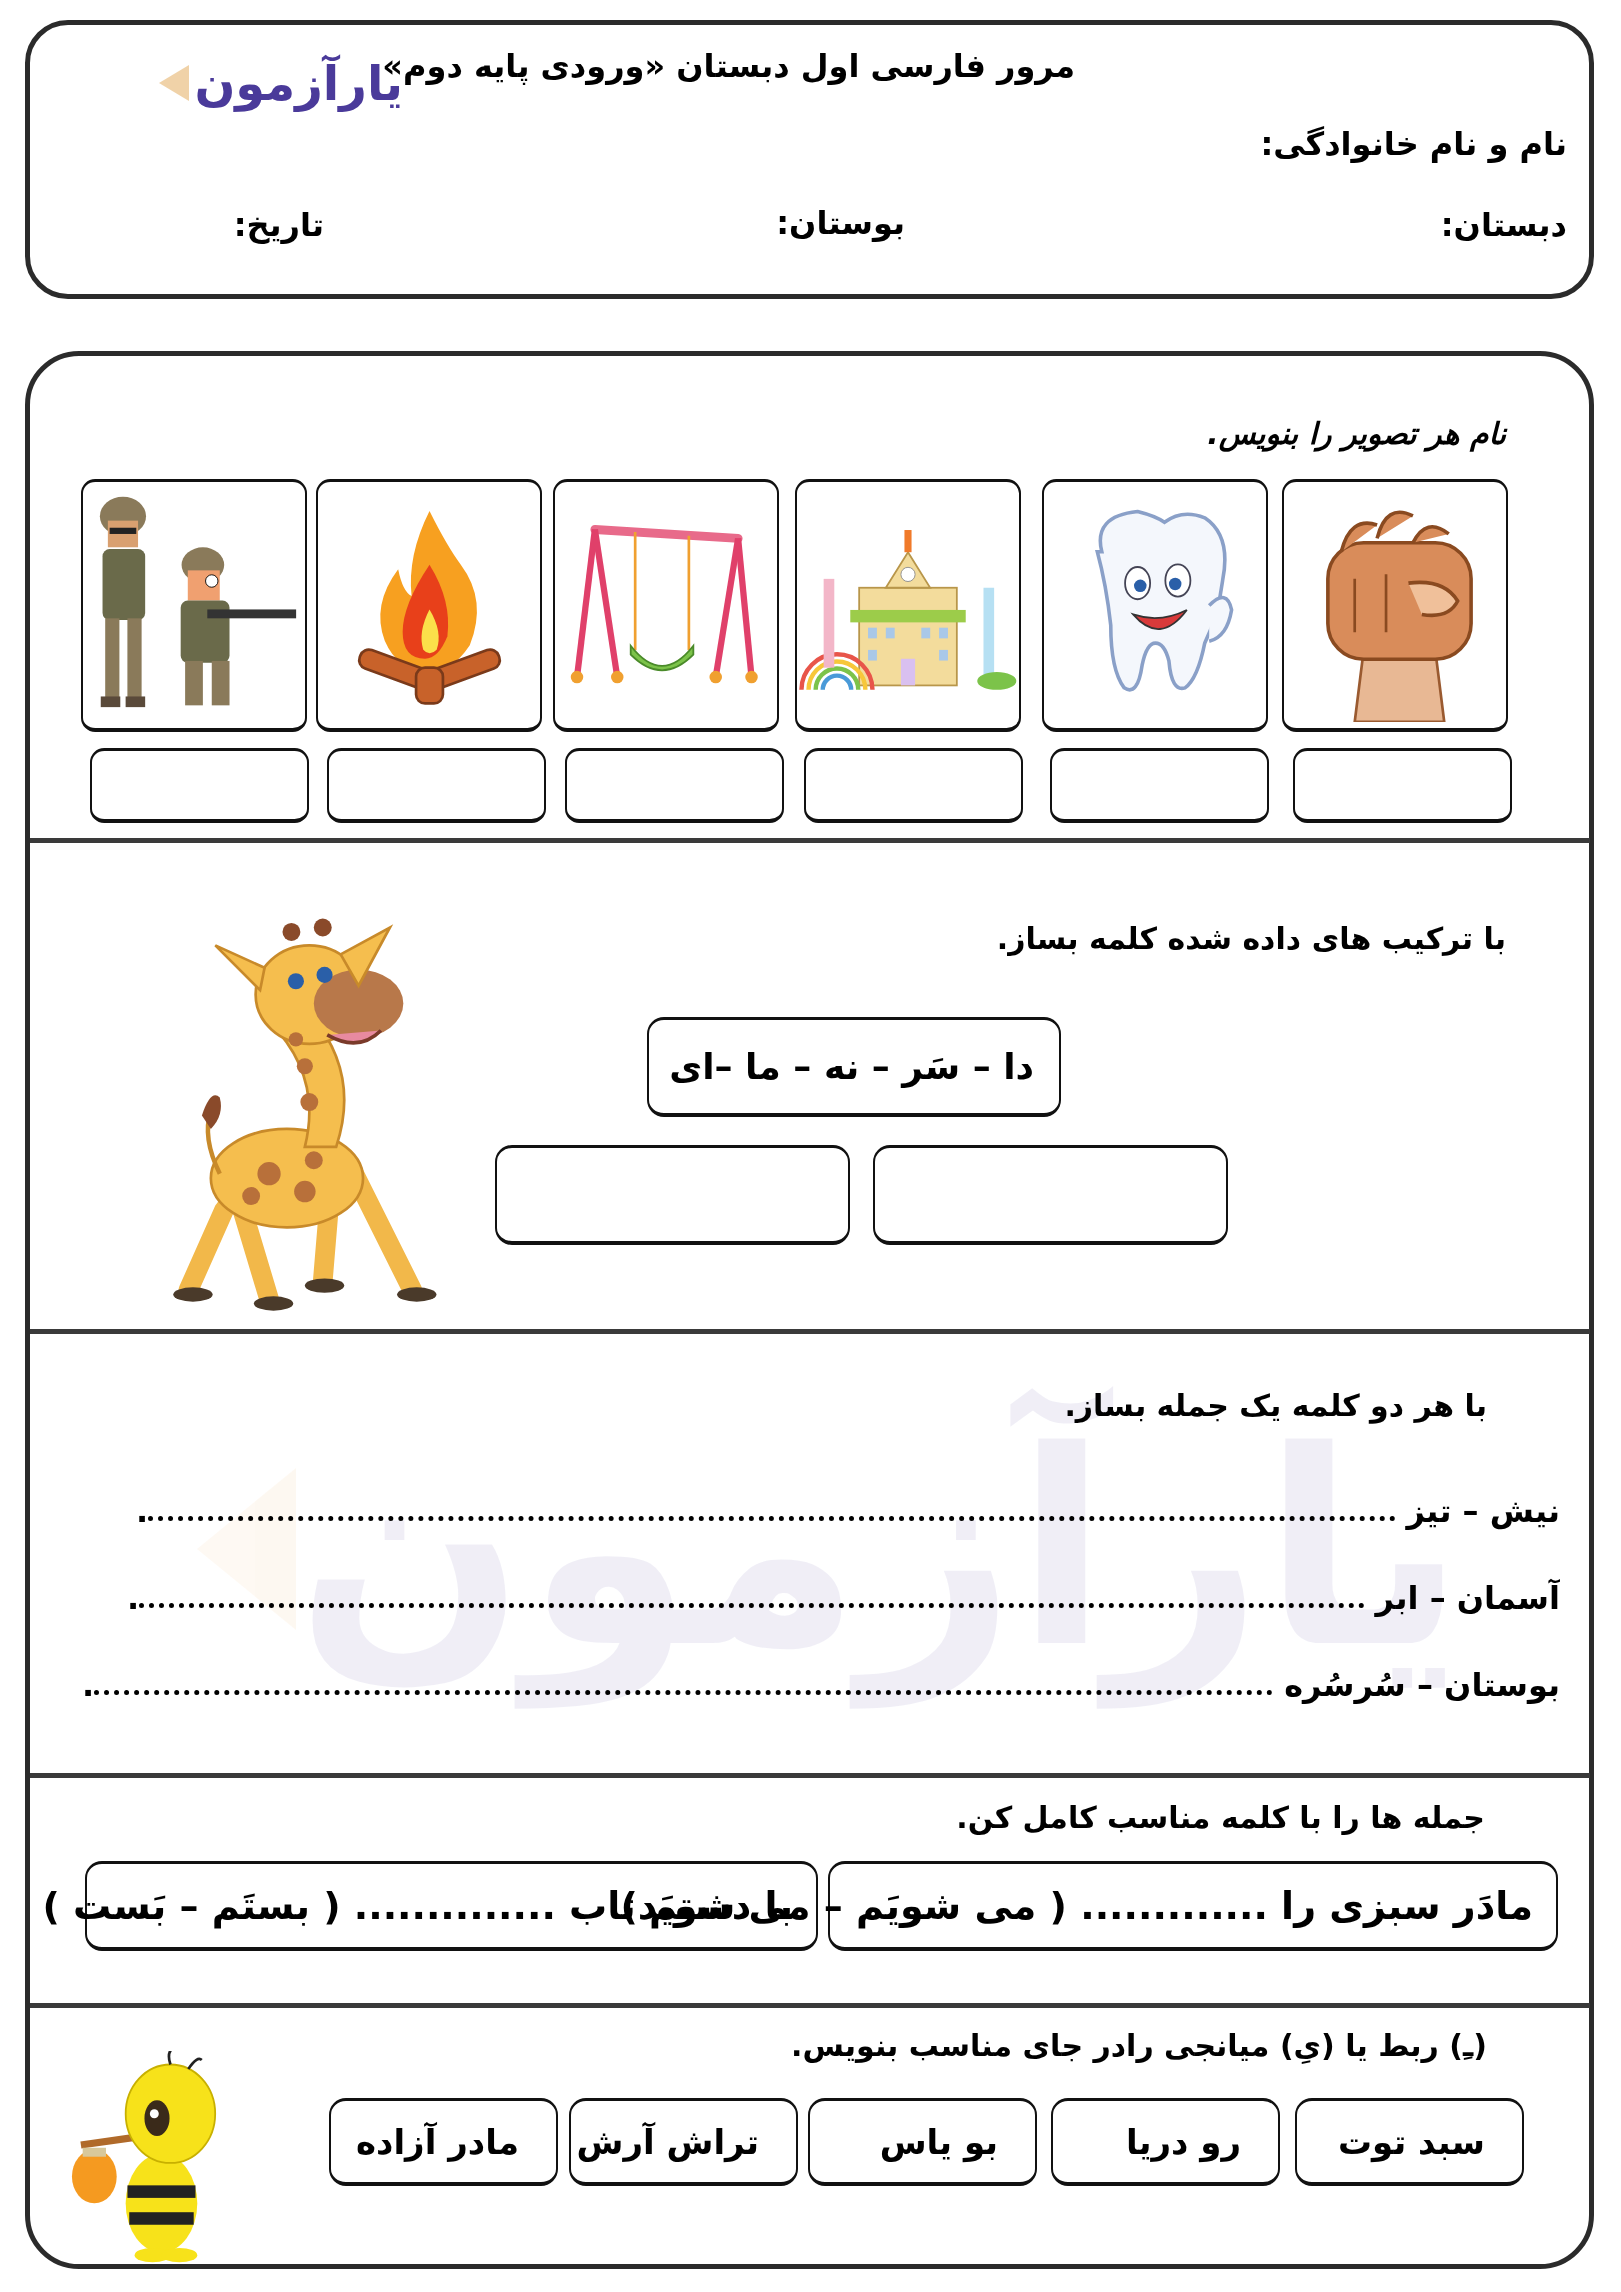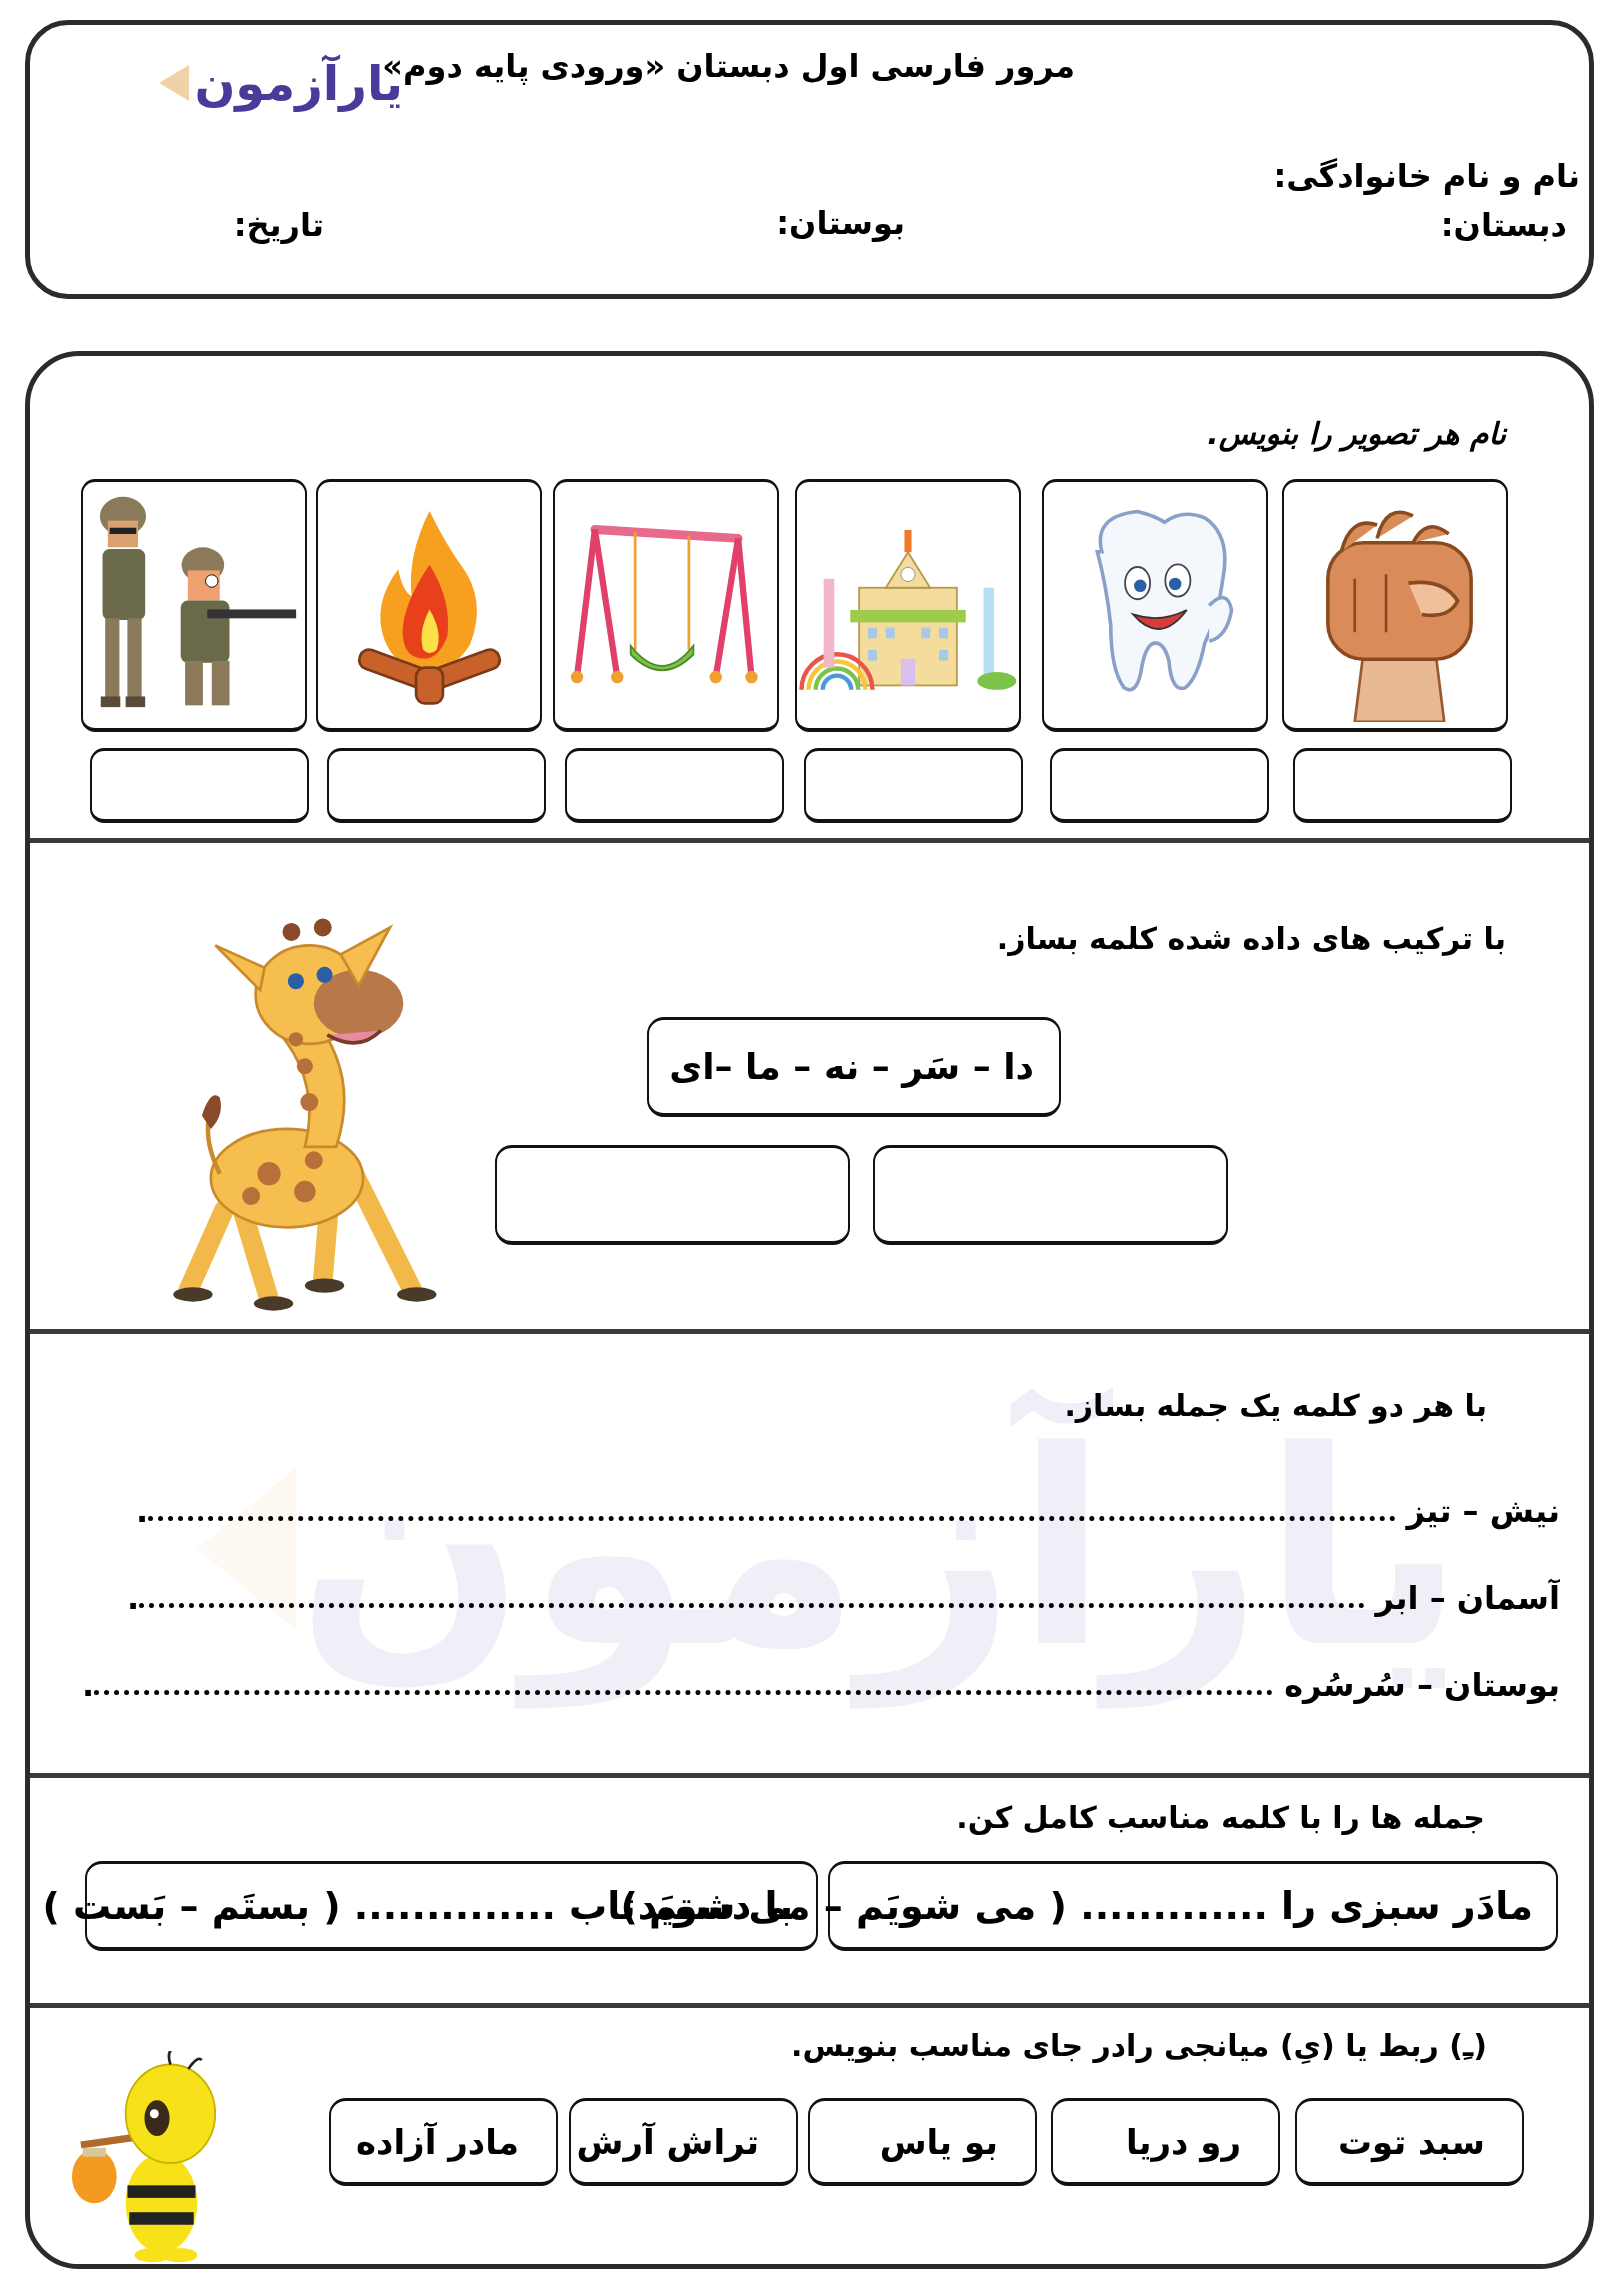--- a/index.html
+++ b/index.html
@@ -7,21 +7,21 @@
   body { position: relative; font-family: "DejaVu Sans", sans-serif; color: #000; direction: rtl; }
   .abs { position: absolute; }
 
   
   .header-frame { left: 25px; top: 19.7px; width: 1569px; height: 279px; border: 5.4px solid #2b2b2b; border-radius: 43px; }
   .logo { left: 159px; top: 47px; width: 260px; height: 72px; direction: ltr; display: flex; align-items: center; }
   .logo-arrow { width: 0; height: 0; border-top: 18px solid transparent; border-bottom: 18px solid transparent; border-right: 30px solid #f0d2a8; margin-right: 5.4px; }
   .logo-text { font-size: 48px; font-weight: bold; color: #4a3a9a; direction: rtl; letter-spacing: -1.8px; }
 
   .hdr-title { right: 546px; top: 47px; font-size: 32px; font-weight: bold; white-space: nowrap; margin-left: 7px; }
-  .hdr-name { right: 41px; top: 125px; font-size: 32px; font-weight: bold; margin-top: 32px; }
+  .hdr-name { right: 54px; top: 125px; font-size: 32px; font-weight: bold; }
   .hdr-school { right: 54px; top: 206px; font-size: 32px; font-weight: bold; }
   .hdr-teacher { right: 716px; top: 204px; font-size: 32px; font-weight: bold; }
   .hdr-date { right: 1297px; top: 206px; font-size: 32px; font-weight: bold; }
 
   
   .main-frame { left: 25px; top: 351px; width: 1569px; height: 1918px; border: 5.4px solid #2b2b2b; border-radius: 54px; }
   .divider { left: 30px; width: 1560px; height: 4.5px; background: #3a3a3a; }
 
   .q-title { font-size: 30px; font-weight: bold; white-space: nowrap; }
 

